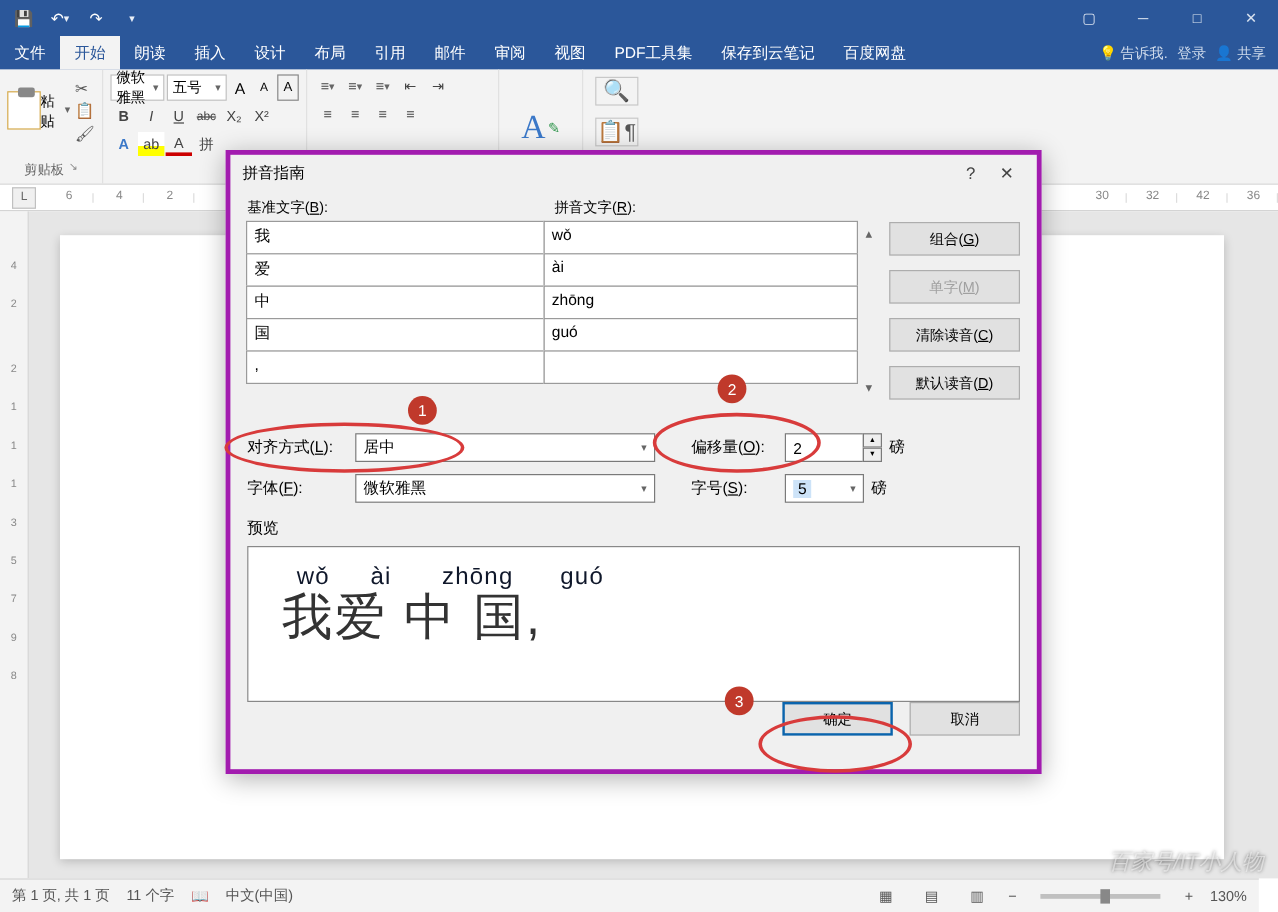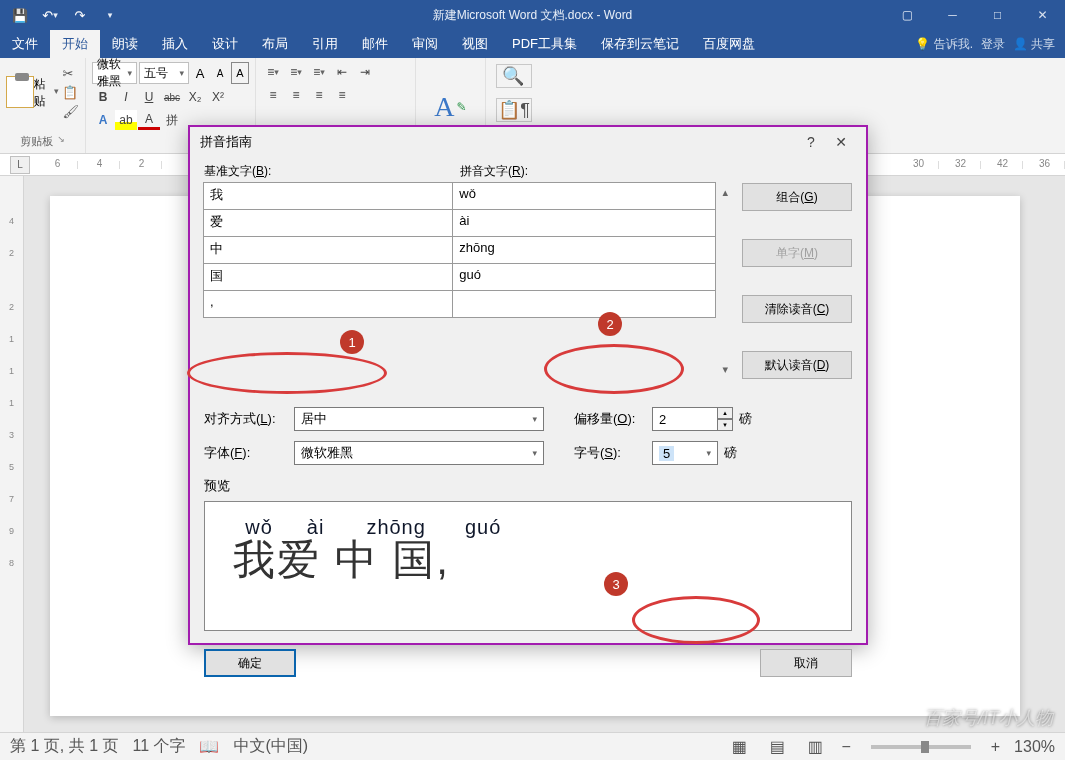--- a/index.html
+++ b/index.html
@@ -50,35 +50,35 @@
 .ruler-l { width: 20px; height: 18px; background: #f0f0f0; border: 1px solid #c0c0c0; display: flex; align-items: center; justify-content: center; color: #666; margin-right: 6px; font-size: 10px; }
 .rmark { width: 40px; text-align: center; border-right: 1px solid #ddd; height: 8px; position: relative; }
 .rmark span { position: absolute; top: -3px; left: 50%; transform: translateX(-50%); }
 
 
 .docarea { position: absolute; top: 176px; left: 0; right: 0; bottom: 28px; background: #e6e6e6; overflow: hidden; }
 .vruler { position: absolute; left: 0; top: 0; bottom: 0; width: 24px; background: #f3f3f3; border-right: 1px solid #d4d4d4; display: flex; flex-direction: column; align-items: center; font-size: 9px; color: #888; padding-top: 40px; gap: 22px; }
 .page { position: absolute; left: 50px; top: 20px; width: 970px; height: 520px; background: #fff; box-shadow: 0 2px 8px rgba(0,0,0,0.2); }
 
 
-.dialog { position: absolute; top: 125px; left: 188px; width: 680px; height: 520px; background: #f0f0f0; border: 2px solid #a21caf; box-shadow: 0 4px 20px rgba(0,0,0,0.3); z-index: 100; font-size: 13px; }
+.dialog { position: absolute; top: 125px; left: 188px; width: 680px; height: 520px; background: #f0f0f0; border: 4px solid #a21caf; box-shadow: 0 4px 20px rgba(0,0,0,0.3); z-index: 100; font-size: 13px; }
 .dlg-title { height: 30px; display: flex; align-items: center; padding: 0 10px; font-size: 13px; }
 .dlg-title .spacer { flex: 1; }
 .dlg-title .dlg-btn { width: 30px; text-align: center; font-size: 14px; color: #444; }
 .dlg-body { padding: 6px 14px; }
 .tbl-labels { display: flex; }
 .tbl-labels > div { font-size: 12px; padding-bottom: 3px; }
 .lbl-base { width: 256px; }
 .datatbl { display: flex; }
 .tblcol { display: flex; flex-direction: column; }
 .tblcol.base { width: 254px; }
 .tblcol.pinyin { width: 268px; }
 .cell { height: 28px; border: 1px solid #9a9a9a; margin-top: -1px; margin-left: -1px; background: #fff; padding: 3px 6px; font-size: 13px; }
 .scrollcol { width: 18px; display: flex; flex-direction: column; justify-content: space-between; padding: 3px 0; color: #666; font-size: 11px; align-items: center; }
-.side-btns { width: 112px; margin-left: 8px; display: flex; flex-direction: column; gap: 28px; }
+.side-btns { width: 112px; margin-left: 8px; display: flex; flex-direction: column; gap: 12px; }
 .dbtn { height: 28px; border: 1px solid #adadad; background: #e1e1e1; font-size: 12px; display: flex; align-items: center; justify-content: center; cursor: pointer; }
 .dbtn.disabled { color: #a0a0a0; }
 .u { text-decoration: underline; }
 
 .form-rows { margin-top: 28px; }
 .frow { display: flex; align-items: center; margin-bottom: 10px; font-size: 13px; }
 .flabel { width: 90px; }
 .fsel { border: 1px solid #7a7a7a; background: #fff; height: 24px; padding: 0 6px; display: flex; align-items: center; justify-content: space-between; font-size: 13px; }
 .fsel.wide { width: 250px; }
 .fsel.med { width: 66px; }
@@ -86,51 +86,50 @@
 .spinbtns div { height: 12px; border: 1px solid #7a7a7a; background: #efefef; font-size: 7px; text-align: center; line-height: 10px; }
 .unit { margin-left: 6px; }
 .gap { width: 30px; }
 
 .preview-label { font-size: 13px; margin-top: 12px; }
 .preview-box { border: 1px solid #888; background: #fff; height: 130px; margin-top: 6px; padding: 14px 28px; }
 .preview-pinyin { font-size: 20px; color: #0f172a; letter-spacing: 1px; }
 .preview-pinyin span { display: inline-block; text-align: center; }
 .preview-text { font-size: 42px; color: #333; letter-spacing: 2px; line-height: 1; }
 
-.dlg-footer { display: flex; justify-content: space-between; gap: 14px; margin-top: 18px; }
+.dlg-footer { display: flex; justify-content: flex-end; gap: 14px; }
 .dbtn.ok { border: 2px solid #0a64ad; background: #e1e1e1; width: 92px; }
 .dbtn.cancel { width: 92px; }
 
 
 .anno { position: absolute; border: 3px solid #d83b3b; border-radius: 50%; z-index: 200; pointer-events: none; }
 .anno-badge { position: absolute; width: 24px; height: 24px; background: #c0392b; border-radius: 50%; color: #fff; font-size: 13px; display: flex; align-items: center; justify-content: center; z-index: 201; }
 
 
-.statusbar { position: absolute; bottom: 0; left: 0; right: 0; height: 28px; background: #f3f3f3; border-top: 1px solid #d4d4d4; display: flex; align-items: center; font-size: 16px; color: #555; padding: 0 10px; gap: 14px; }
+.statusbar { position: absolute; bottom: 0; left: 0; right: 16px; height: 28px; background: #f3f3f3; border-top: 1px solid #d4d4d4; display: flex; align-items: center; font-size: 12px; color: #555; padding: 0 10px; gap: 14px; }
 .statusbar .spacer { flex: 1; }
 .view-btn { width: 24px; height: 20px; display: flex; align-items: center; justify-content: center; border: 1px solid transparent; }
 .zoom-slider { width: 100px; height: 4px; background: #c0c0c0; position: relative; margin: 0 6px; }
 .zoom-thumb { position: absolute; top: -4px; left: 50px; width: 8px; height: 12px; background: #888; }
 
 .watermark { position: absolute; right: 12px; bottom: 30px; color: rgba(255,255,255,0.5); font-size: 18px; font-style: italic; z-index: 50; text-shadow: 0 0 3px rgba(0,0,0,0.5); }
 .caret { font-size: 9px; color: #666; }
 </style>
 </head>
 <body>
 
 <div class="titlebar">
   <div class="qat">
     <div class="qat-btn">💾</div>
     <div class="qat-btn">↶<span class="caret" style="color:#e8eef7">▾</span></div>
     <div class="qat-btn">↷</div>
     <div class="qat-btn">
         <span class="caret" style="color:#e8eef7">▾</span>
       </div>
   </div>
-  <div class="title-text">新建Microsoft Word 文档.docx - Word</div>
   <div class="winctrl">
     <div class="btn">▢</div>
     <div class="btn">─</div>
     <div class="btn">□</div>
     <div class="btn">✕</div>
   </div>
 </div>
 
 <div class="menubar">
   <div class="tab">文件</div>

